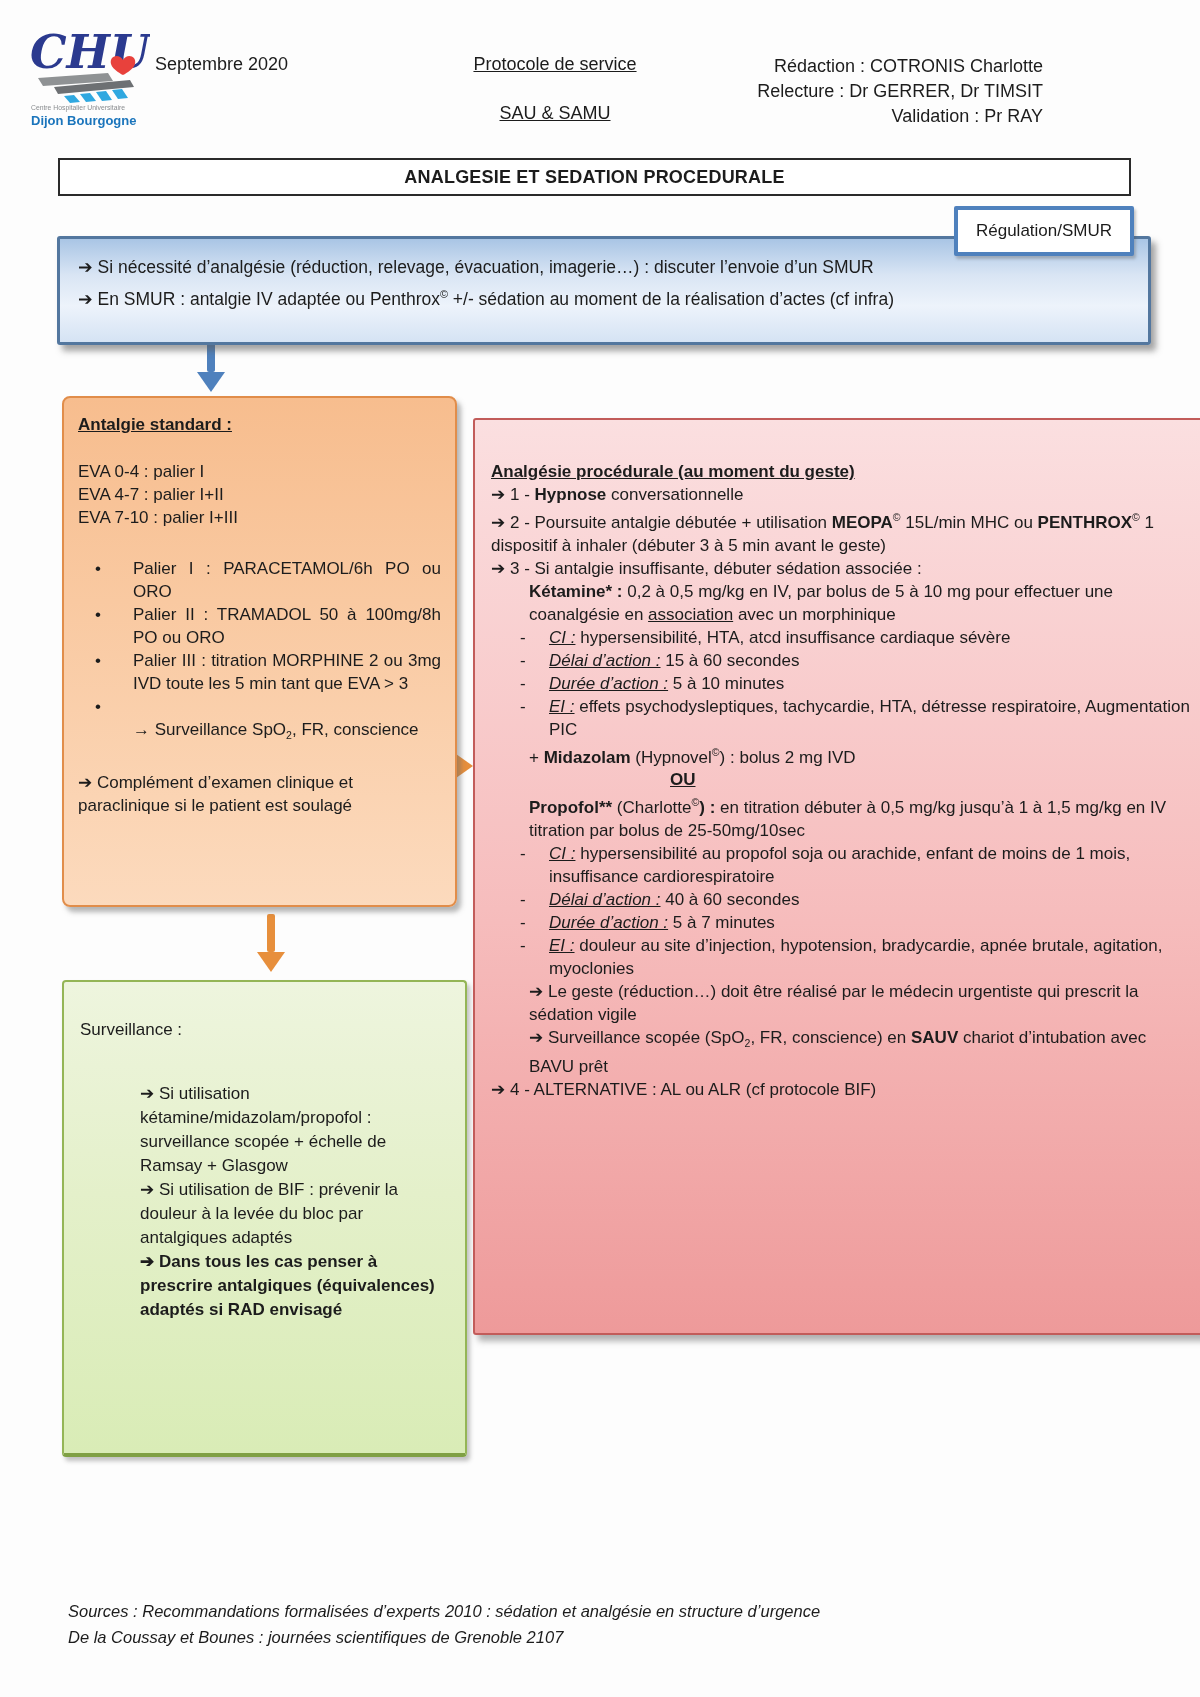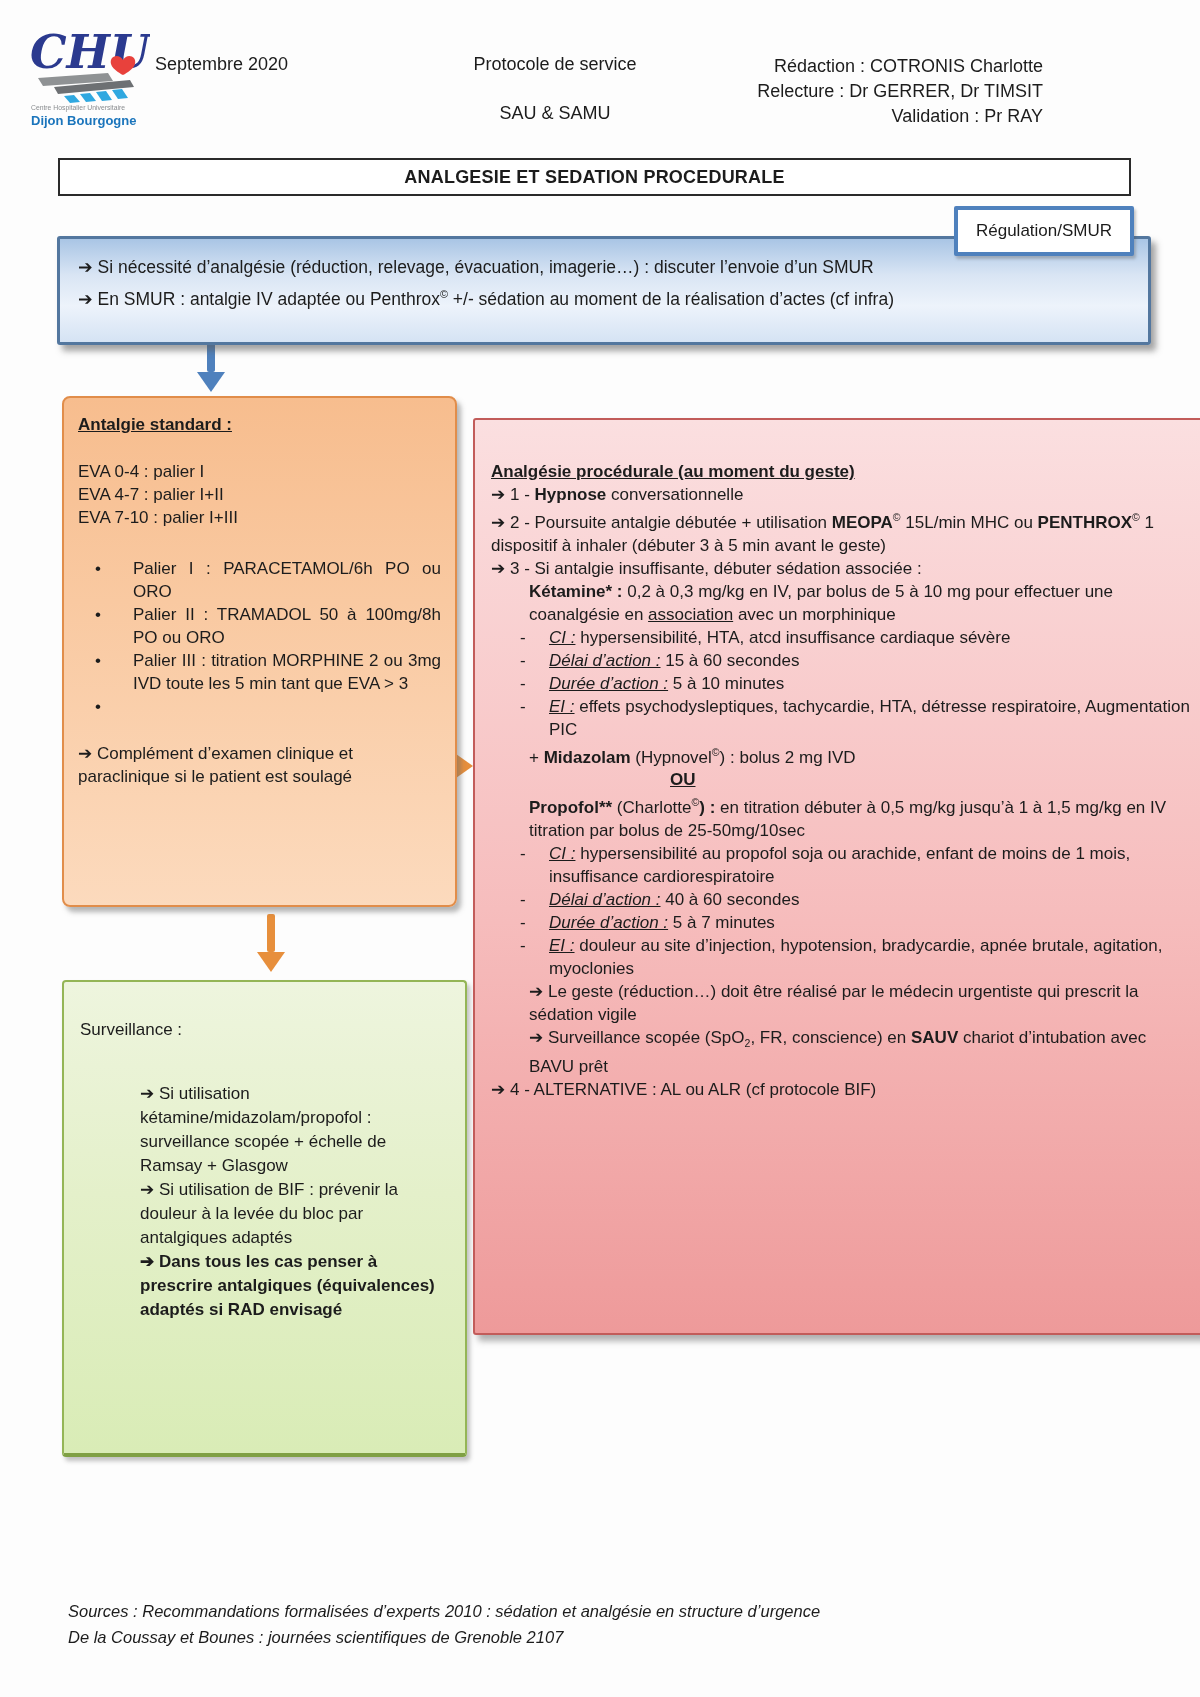--- a/index.html
+++ b/index.html
@@ -2,21 +2,21 @@
 <html><head>
 <meta charset="utf-8">
 <style>
   html,body{margin:0;padding:0;background:#ffffff;}
   .page{position:relative;width:1200px;height:1697px;background:#fdfdfd;overflow:hidden;
         font-family:"Liberation Sans",sans-serif;color:#1c1c1c;}
 
   
   .logo{position:absolute;left:30px;top:26px;width:120px;height:104px;}
   .hdr-date{position:absolute;left:155px;top:54px;font-size:18px;}
-  .hdr-center{position:absolute;left:400px;top:54px;width:310px;text-align:center;font-size:18px;}
+  .hdr-center{position:absolute;left:400px;top:54px;width:310px;text-align:center;font-size:18px;text-decoration:underline;}
   .hdr-center .l2{margin-top:28px;}
   .hdr-right{position:absolute;right:157px;top:54px;width:420px;text-align:right;font-size:18px;line-height:25px;}
 
   
   .title-bar{position:absolute;left:58px;top:158px;width:1069px;height:34px;
              border:2px solid #2a2a2a;background:#fff;
              display:flex;align-items:center;justify-content:center;
              font-weight:700;font-size:18px;letter-spacing:.2px;}
 
   
@@ -166,40 +166,41 @@
       <div class="bullet-row">
         <span class="b-dot">•</span>
         <span class="b-text"><span>Palier III : titration MORPHINE 2 ou 3mg IVD toute les 5 min tant que EVA &gt; 3</span></span>
       </div>
       <div class="bullet-row">
         <span class="b-dot">•</span>
         <span class="b-text"></span>
       </div>
       <div class="surv-line">
         <span class="sp"></span>
+        <span class="tx"><span>→ Surveillance SpO</span><span style="vertical-align: sub; font-size: 0.62em;">2</span><span>, FR, conscience</span></span>
       </div>
     </div>
     <div class="complement"><span>➔ Complément d’examen clinique et paraclinique si le patient est soulagé</span></div>
   </div>
 
   <div class="green-box">
     <div>Surveillance :</div>
     <div class="green-items">
       <p><span>➔ Si utilisation kétamine/midazolam/propofol : surveillance scopée + échelle de Ramsay + Glasgow</span></p>
       <p><span>➔ Si utilisation de BIF : prévenir la douleur à la levée du bloc par antalgiques adaptés</span></p>
       <p><span style="font-weight: 700;">➔ Dans tous les cas penser à prescrire antalgiques (équivalences) adaptés si RAD envisagé</span></p>
     </div>
   </div>
 
   <div class="pink-box">
     <p><span style="font-weight: 700; text-decoration: underline;">Analgésie procédurale (au moment du geste)</span></p>
     <p class="g40"><span>➔ 1 - </span><span style="font-weight: 700;">Hypnose</span><span> conversationnelle</span></p>
     <p class="g27"><span>➔ 2 - Poursuite antalgie débutée + utilisation </span><span style="font-weight: 700;">MEOPA</span><span style="vertical-align: super; font-size: 0.62em;">©</span><span> 15L/min MHC ou </span><span style="font-weight: 700;">PENTHROX</span><span style="vertical-align: super; font-size: 0.62em;">©</span><span> 1 dispositif à inhaler (débuter 3 à 5 min avant le geste)</span></p>
     <p class="g26"><span>➔ 3 - Si antalgie insuffisante, débuter sédation associée :</span></p>
-    <p class="ind"><span style="font-weight: 700;">Kétamine* : </span><span>0,2 à 0,3 mg/kg en IV, par bolus de 5 à 10 mg pour effectuer une coanalgésie en </span><span style="text-decoration: underline;">association</span><span> avec un morphinique</span></p>
+    <p class="ind"><span style="font-weight: 700;">Kétamine* : </span><span>0,2 à 0,5 mg/kg en IV, par bolus de 5 à 10 mg pour effectuer une coanalgésie en </span><span style="text-decoration: underline;">association</span><span> avec un morphinique</span></p>
     <div class="dash-row">
       <span class="dash-marker">-</span>
       <span class="dash-text"><span style="font-style: italic; text-decoration: underline;">CI :</span><span> hypersensibilité, HTA, atcd insuffisance cardiaque sévère</span></span>
     </div>
     <div class="dash-row">
       <span class="dash-marker">-</span>
       <span class="dash-text"><span style="font-style: italic; text-decoration: underline;">Délai d’action :</span><span> 15 à 60 secondes</span></span>
     </div>
     <div class="dash-row">
       <span class="dash-marker">-</span>

